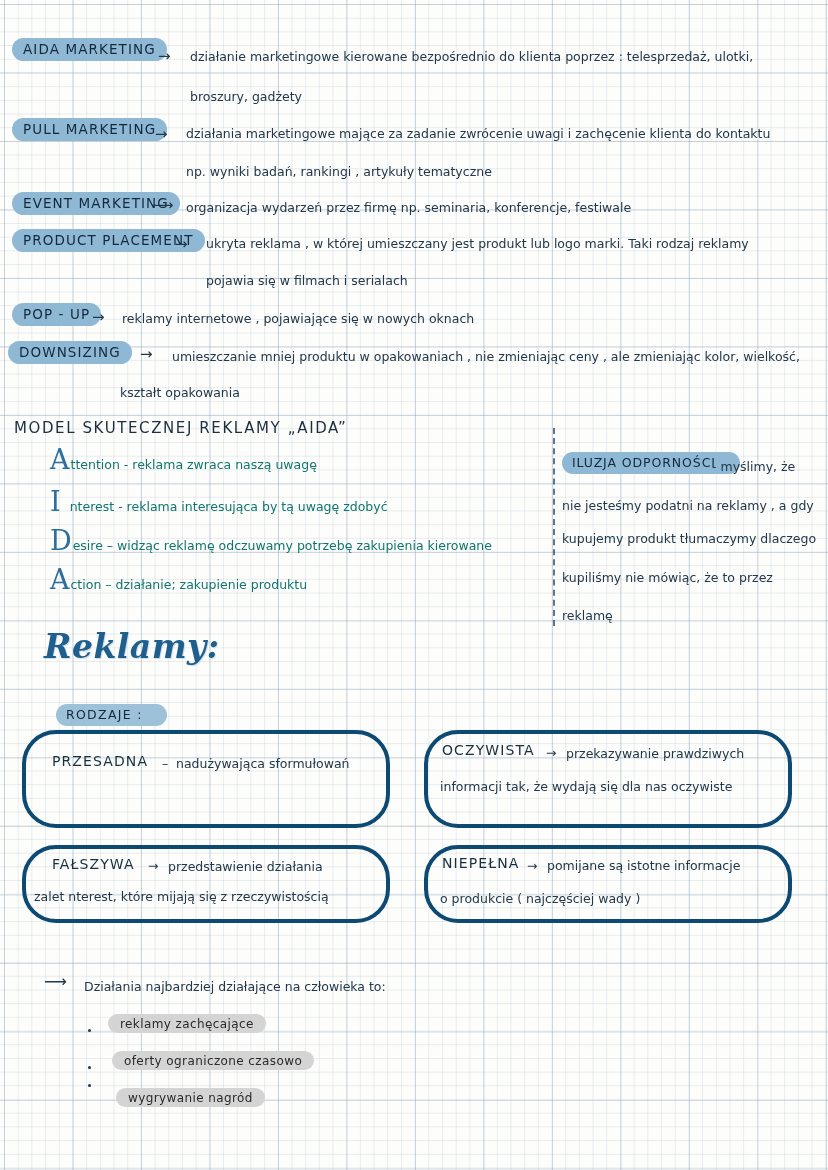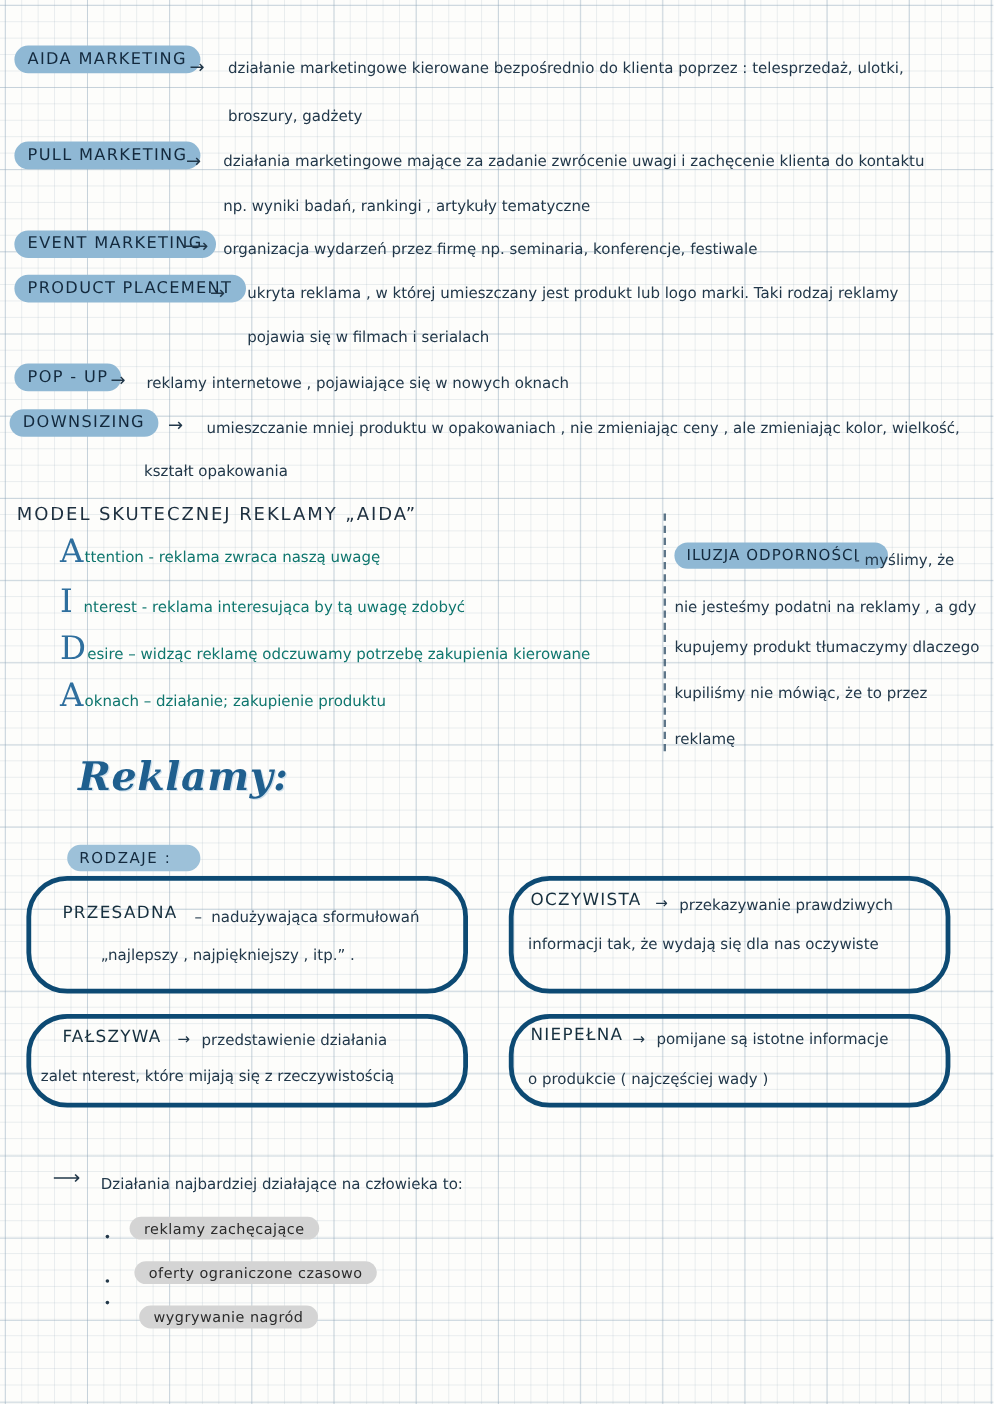--- a/index.html
+++ b/index.html
@@ -215,45 +215,44 @@
   <div class="aida-row" style="left:50px; top:489px;">
     <span class="aida-letter">I</span>
     <span class="aida-rest" style="margin-left:9px;">nterest - reklama interesująca by tą uwagę zdobyć</span>
   </div>
   <div class="aida-row" style="left:50px; top:528px;">
     <span class="aida-letter">D</span>
     <span class="aida-rest">esire – widząc reklamę odczuwamy potrzebę zakupienia kierowane</span>
   </div>
   <div class="aida-row" style="left:50px; top:567px;">
     <span class="aida-letter">A</span>
-    <span class="aida-rest">oknach – działanie; zakupienie produktu</span>
+    <span class="aida-rest">ction – działanie; zakupienie produktu</span>
   </div>
 
   <div class="dashed-v" style="left:553px; top:428px; height:198px;"></div>
 
   <div class="abs" style="left:562px; top:452px;">
     <span class="tag small">ILUZJA ODPORNOŚCI</span>
   </div>
   <div class="abs note" style="left:712px; top:459px;">- myślimy, że</div>
   <div class="abs note" style="left:562px; top:498px;">nie jesteśmy podatni na reklamy , a gdy</div>
   <div class="abs note" style="left:562px; top:531px;">kupujemy produkt tłumaczymy dlaczego</div>
   <div class="abs note" style="left:562px; top:570px;">kupiliśmy nie mówiąc, że to przez</div>
   <div class="abs note" style="left:562px; top:608px;">reklamę</div>
 
-  <div class="abs script-title" style="left:65px; top:627px;">Reklamy:</div>
+  <div class="abs script-title" style="left:44px; top:627px;">Reklamy:</div>
 
   <div class="abs" style="left:56px; top:672px;">
     <span class="tag small" style="background:#9dc1d9; letter-spacing:1.3px;margin-top:32px;">RODZAJE :</span>
   </div>
 
   <div class="adbox" style="left:22px; top:730px; width:368px; height:98px;"></div>
   <div class="adbox-title" style="left:52px; top:753px;">PRZESADNA</div>
   <div class="adbox-text" style="left:162px; top:755px; width:215px;">–</div>
   <div class="adbox-text" style="left:176px; top:755px; width:215px;">nadużywająca sformułowań</div>
-  <div class="adbox-text" style="left:84px; top:787px; width:290px;">„najlepszy , najpiękniejszy , itp.” .</div>
 
   <div class="adbox" style="left:424px; top:730px; width:368px; height:98px;"></div>
   <div class="adbox-title" style="left:442px; top:742px;">OCZYWISTA</div>
   <div class="adbox-text" style="left:546px; top:744px;">→</div>
   <div class="adbox-text" style="left:566px; top:745px; width:210px;">przekazywanie prawdziwych</div>
   <div class="adbox-text" style="left:440px; top:778px; width:340px;">informacji tak, że wydają się dla nas oczywiste</div>
 
   <div class="adbox" style="left:22px; top:845px; width:368px; height:78px;"></div>
   <div class="adbox-title" style="left:52px; top:856px;">FAŁSZYWA</div>
   <div class="adbox-text" style="left:148px; top:857px;">→</div>

